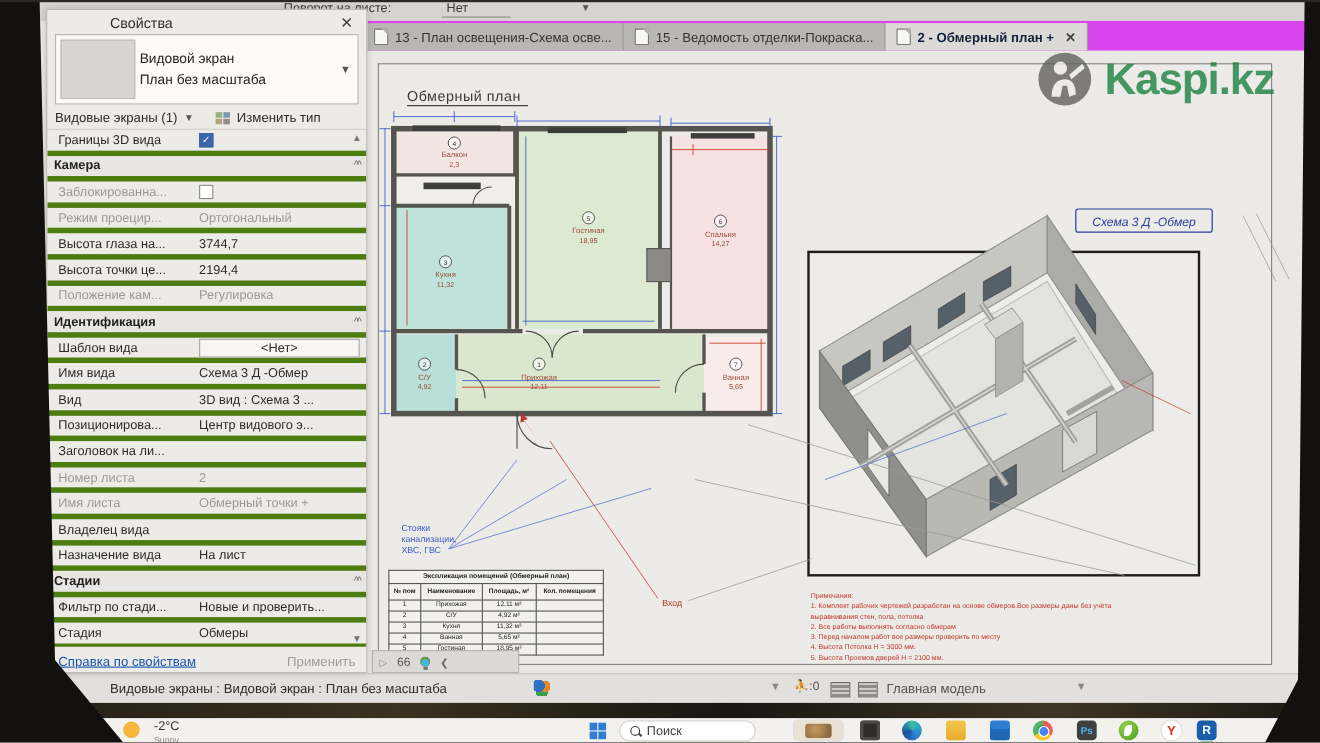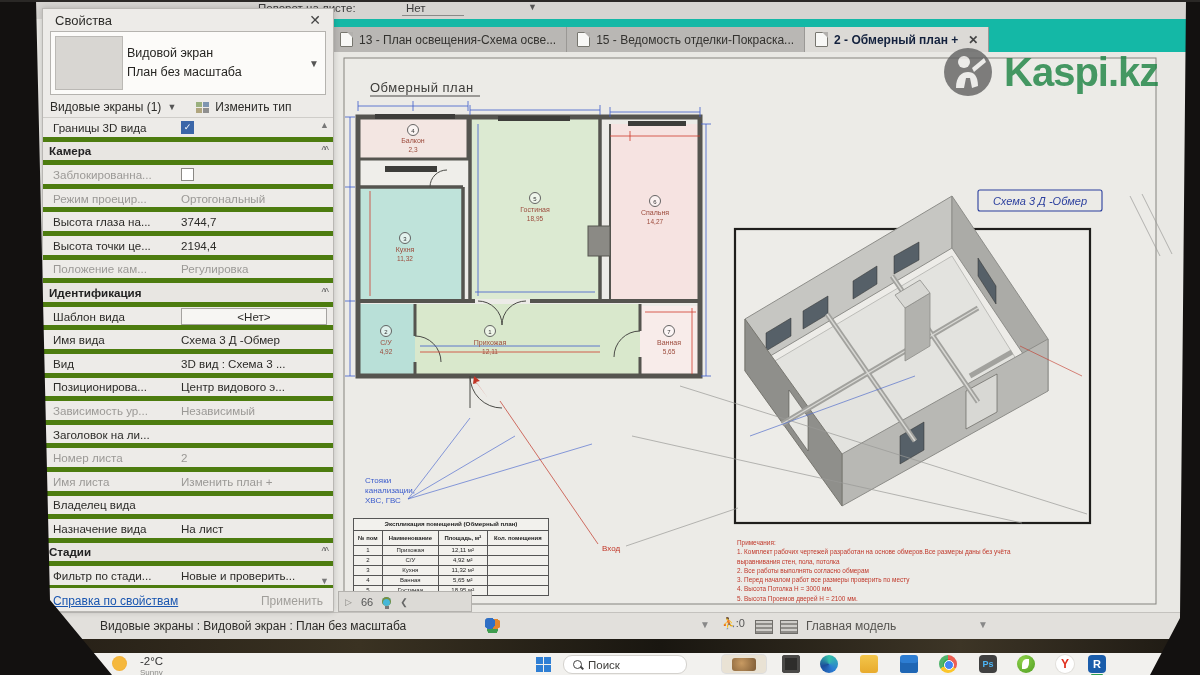--- a/index.html
+++ b/index.html
@@ -5,21 +5,21 @@
   html,body{margin:0;padding:0;background:#0b0a09;font-family:"Liberation Sans",sans-serif;}
   #screen{position:relative;width:1200px;height:675px;overflow:hidden;background:#e9e8e4;}
 
   
   #optionsbar{position:absolute;left:0;top:0;width:100%;height:19px;background:#d6d4d1;font-size:11.5px;color:#3a3a3a;}
   #optionsbar .lbl{position:absolute;left:258px;top:2px;}
   #optionsbar .val{position:absolute;left:402px;top:2px;border-bottom:1px solid #8a8a88;padding:0 38px 1px 4px;}
   #optionsbar .caret{position:absolute;left:528px;top:2px;color:#555;font-size:9px;}
 
   
-  #tabbar{position:absolute;left:330px;top:19px;right:7px;height:33px;background:#14b8a6;display:flex;align-items:flex-end;}
+  #tabbar{position:absolute;left:330px;top:19px;right:7px;height:27px;background:#d946ef;display:flex;align-items:flex-end;}
   .tab{height:25px;display:flex;align-items:center;gap:6px;padding:0 10px;font-size:12px;color:#33322f;border-right:1px solid #9a9895;background:#b9b7b4;white-space:nowrap;overflow:hidden;}
   .tab.active{background:#dcdad6;color:#13213d;font-weight:bold;}
   .pageicon{display:inline-block;width:11px;height:13px;background:#f8f8f6;border:1px solid #77766f;border-radius:1px;position:relative;flex:none;}
   .pageicon::after{content:"";position:absolute;right:-1px;top:-1px;border:3px solid transparent;border-top-color:#b2b0ad;border-right-color:#b2b0ad;}
   .tabclose{color:#444;font-size:12px;margin-left:4px;}
 
   
   #sheetsvg{position:absolute;left:330px;top:46px;}
   .sheetframe{fill:#ecebe7;stroke:#85837f;stroke-width:1;}
   .plantitle{font-size:13px;fill:#3d3c39;letter-spacing:.5px;}
@@ -50,21 +50,21 @@
   #notes{position:absolute;left:737px;top:538px;width:275px;font-size:6.4px;color:#c0392b;line-height:1.45;}
   #notes .nt{margin:0;}
 
   
   #viewbar{position:absolute;left:338px;top:591px;width:120px;height:19px;background:#dcdad6;border:1px solid #b4b2ae;display:flex;align-items:center;gap:9px;padding:0 6px;font-size:11px;color:#555;}
   .bulb{display:inline-block;width:9px;height:9px;border-radius:50%;background:#45b7d8;box-shadow:0 1px 0 1px #7a8f3f inset;position:relative;}
   .bulb::after{content:"";position:absolute;left:2.5px;bottom:-3px;width:4px;height:3px;background:#777;}
 
   
   #props{position:absolute;left:42px;top:8px;width:290px;height:602px;background:#edebe8;border:1px solid #b9b7b3;box-shadow:0 0 6px rgba(0,0,0,.18);z-index:5;}
-  #props header{height:22px;display:flex;align-items:center;justify-content:space-between;padding:0 12px;font-size:13px;color:#2e2d2a;}
+  #props header{height:22px;display:flex;align-items:center;justify-content:space-between;padding:0 12px;font-size:13px;color:#2e2d2a;margin-left:45px;}
   #props .x{color:#444;font-size:14px;}
   .typesel{margin:0 7px;height:62px;background:#fcfbf9;border:1px solid #b5b3af;display:flex;align-items:center;}
   .typesel .thumb{width:66px;height:52px;margin:4px;background:#d8d6d2;border:1px solid #bbb9b5;}
   .typesel .tt{flex:1;font-size:12.5px;color:#262522;line-height:1.55;}
   .typesel .caret{margin-right:6px;color:#555;font-size:10px;}
   .selrow{display:flex;align-items:center;margin:5px 7px 3px;font-size:12px;color:#2c2b28;gap:6px;}
   .selrow .caret{font-size:9px;color:#555;}
   .etypeic{width:13px;height:11px;margin-left:14px;background:
      linear-gradient(#9ab07e,#9ab07e) 0 0/6px 5px no-repeat,
      linear-gradient(#7e95b0,#7e95b0) 7px 0/6px 5px no-repeat,
@@ -478,34 +478,30 @@
         </div>
         <div class="prow">
           <span class="plabel">Вид</span>
           <span class="pval">3D вид : Схема 3 ...</span>
         </div>
         <div class="prow">
           <span class="plabel">Позиционирова...</span>
           <span class="pval">Центр видового э...</span>
         </div>
         <div class="prow">
-          <span class="plabel muted">Зависимость ур...</span>
-          <span class="pval muted">Независимый</span>
-        </div>
-        <div class="prow">
           <span class="plabel">Заголовок на ли...</span>
           <span class="pval"></span>
         </div>
         <div class="prow">
           <span class="plabel muted">Номер листа</span>
           <span class="pval muted">2</span>
         </div>
         <div class="prow">
           <span class="plabel muted">Имя листа</span>
-          <span class="pval muted">Изменить план +</span>
+          <span class="pval muted">Обмерный точки +</span>
         </div>
         <div class="prow">
           <span class="plabel">Владелец вида</span>
           <span class="pval"></span>
         </div>
         <div class="prow">
           <span class="plabel">Назначение вида</span>
           <span class="pval">На лист</span>
         </div>
         <div class="psec">

